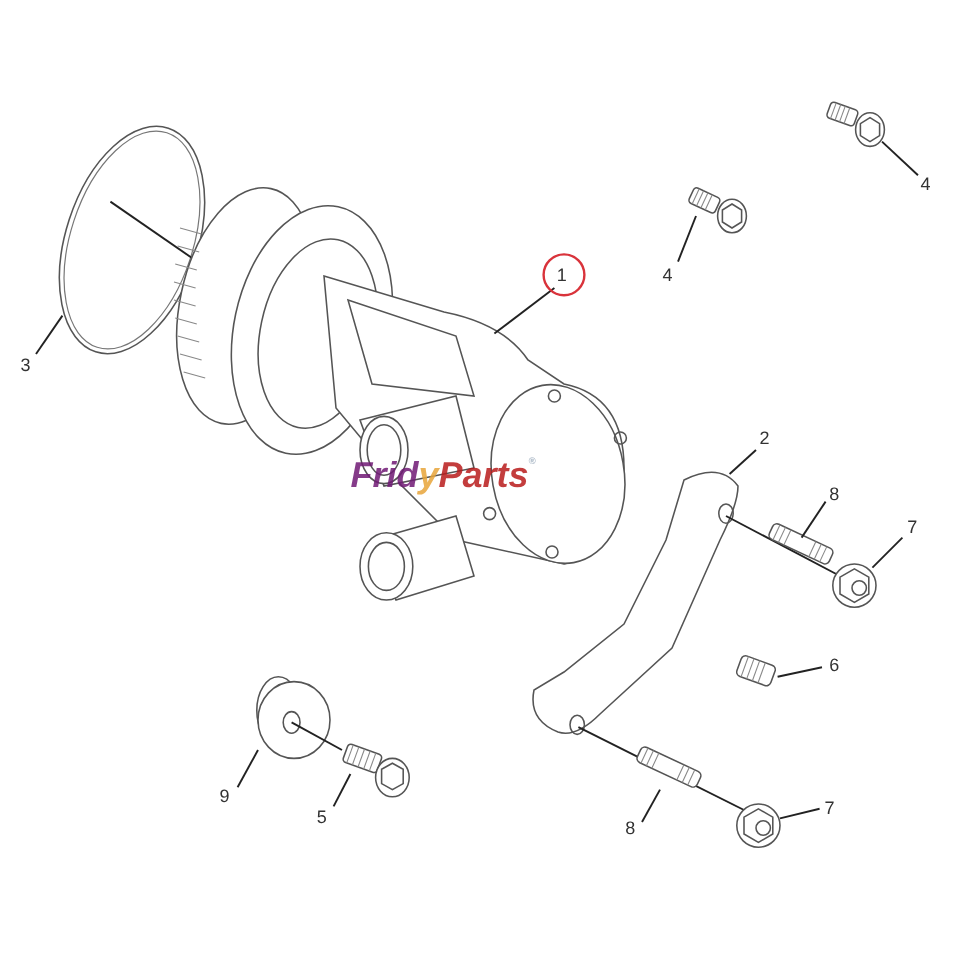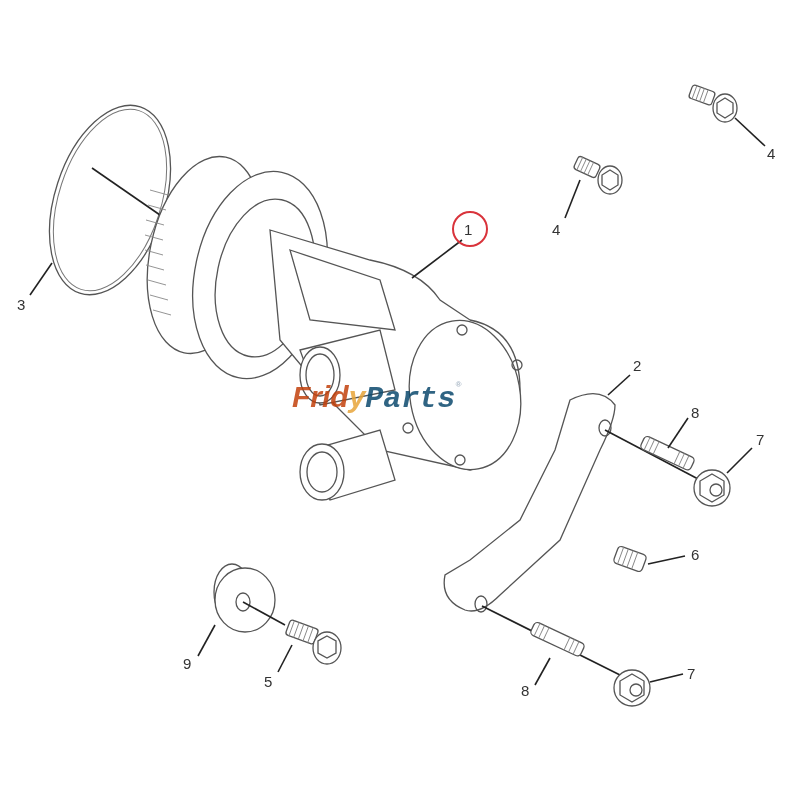--- a/index.html
+++ b/index.html
@@ -5,23 +5,23 @@
   html,body{margin:0;padding:0;background:#ffffff;}
   body{width:800px;height:800px;overflow:hidden;position:relative;font-family:"Liberation Sans",sans-serif;}
   #stage{position:absolute;left:0;top:0;width:800px;height:800px;}
   .ln{fill:none;stroke:#555;stroke-width:1.3;}
   .lnd{fill:none;stroke:#777;stroke-width:1;}
   .lead{stroke:#222;stroke-width:1.6;fill:none;}
   .fillw{fill:#fff;stroke:#555;stroke-width:1.3;}
   .thr{stroke:#888;stroke-width:0.9;}
   .callout{position:absolute;font-size:15px;color:#333;line-height:1;}
   .wm{position:absolute;left:292px;top:380px;font-size:30px;font-weight:bold;font-style:italic;letter-spacing:0px;opacity:0.85;}
-  .wm .a{color:#c2410c;}
+  .wm .a{color:#701a75;}
   .wm .b{color:#e8a53a;}
-  .wm .c{color:#0c4a6e;font-family:Liberation Mono, monospace;}
+  .wm .c{color:#b91c1c;}
   .wm .r{font-size:8px;color:#9ab;vertical-align:top;}
   .hl{position:absolute;left:452px;top:211px;width:36px;height:36px;border:2px solid #d9333b;border-radius:50%;box-sizing:border-box;}
 </style>
 </head>
 <body>
 
 <div id="stage">
 <svg width="800" height="800" viewBox="0 0 800 800" xmlns="http://www.w3.org/2000/svg">
 
   <g>

